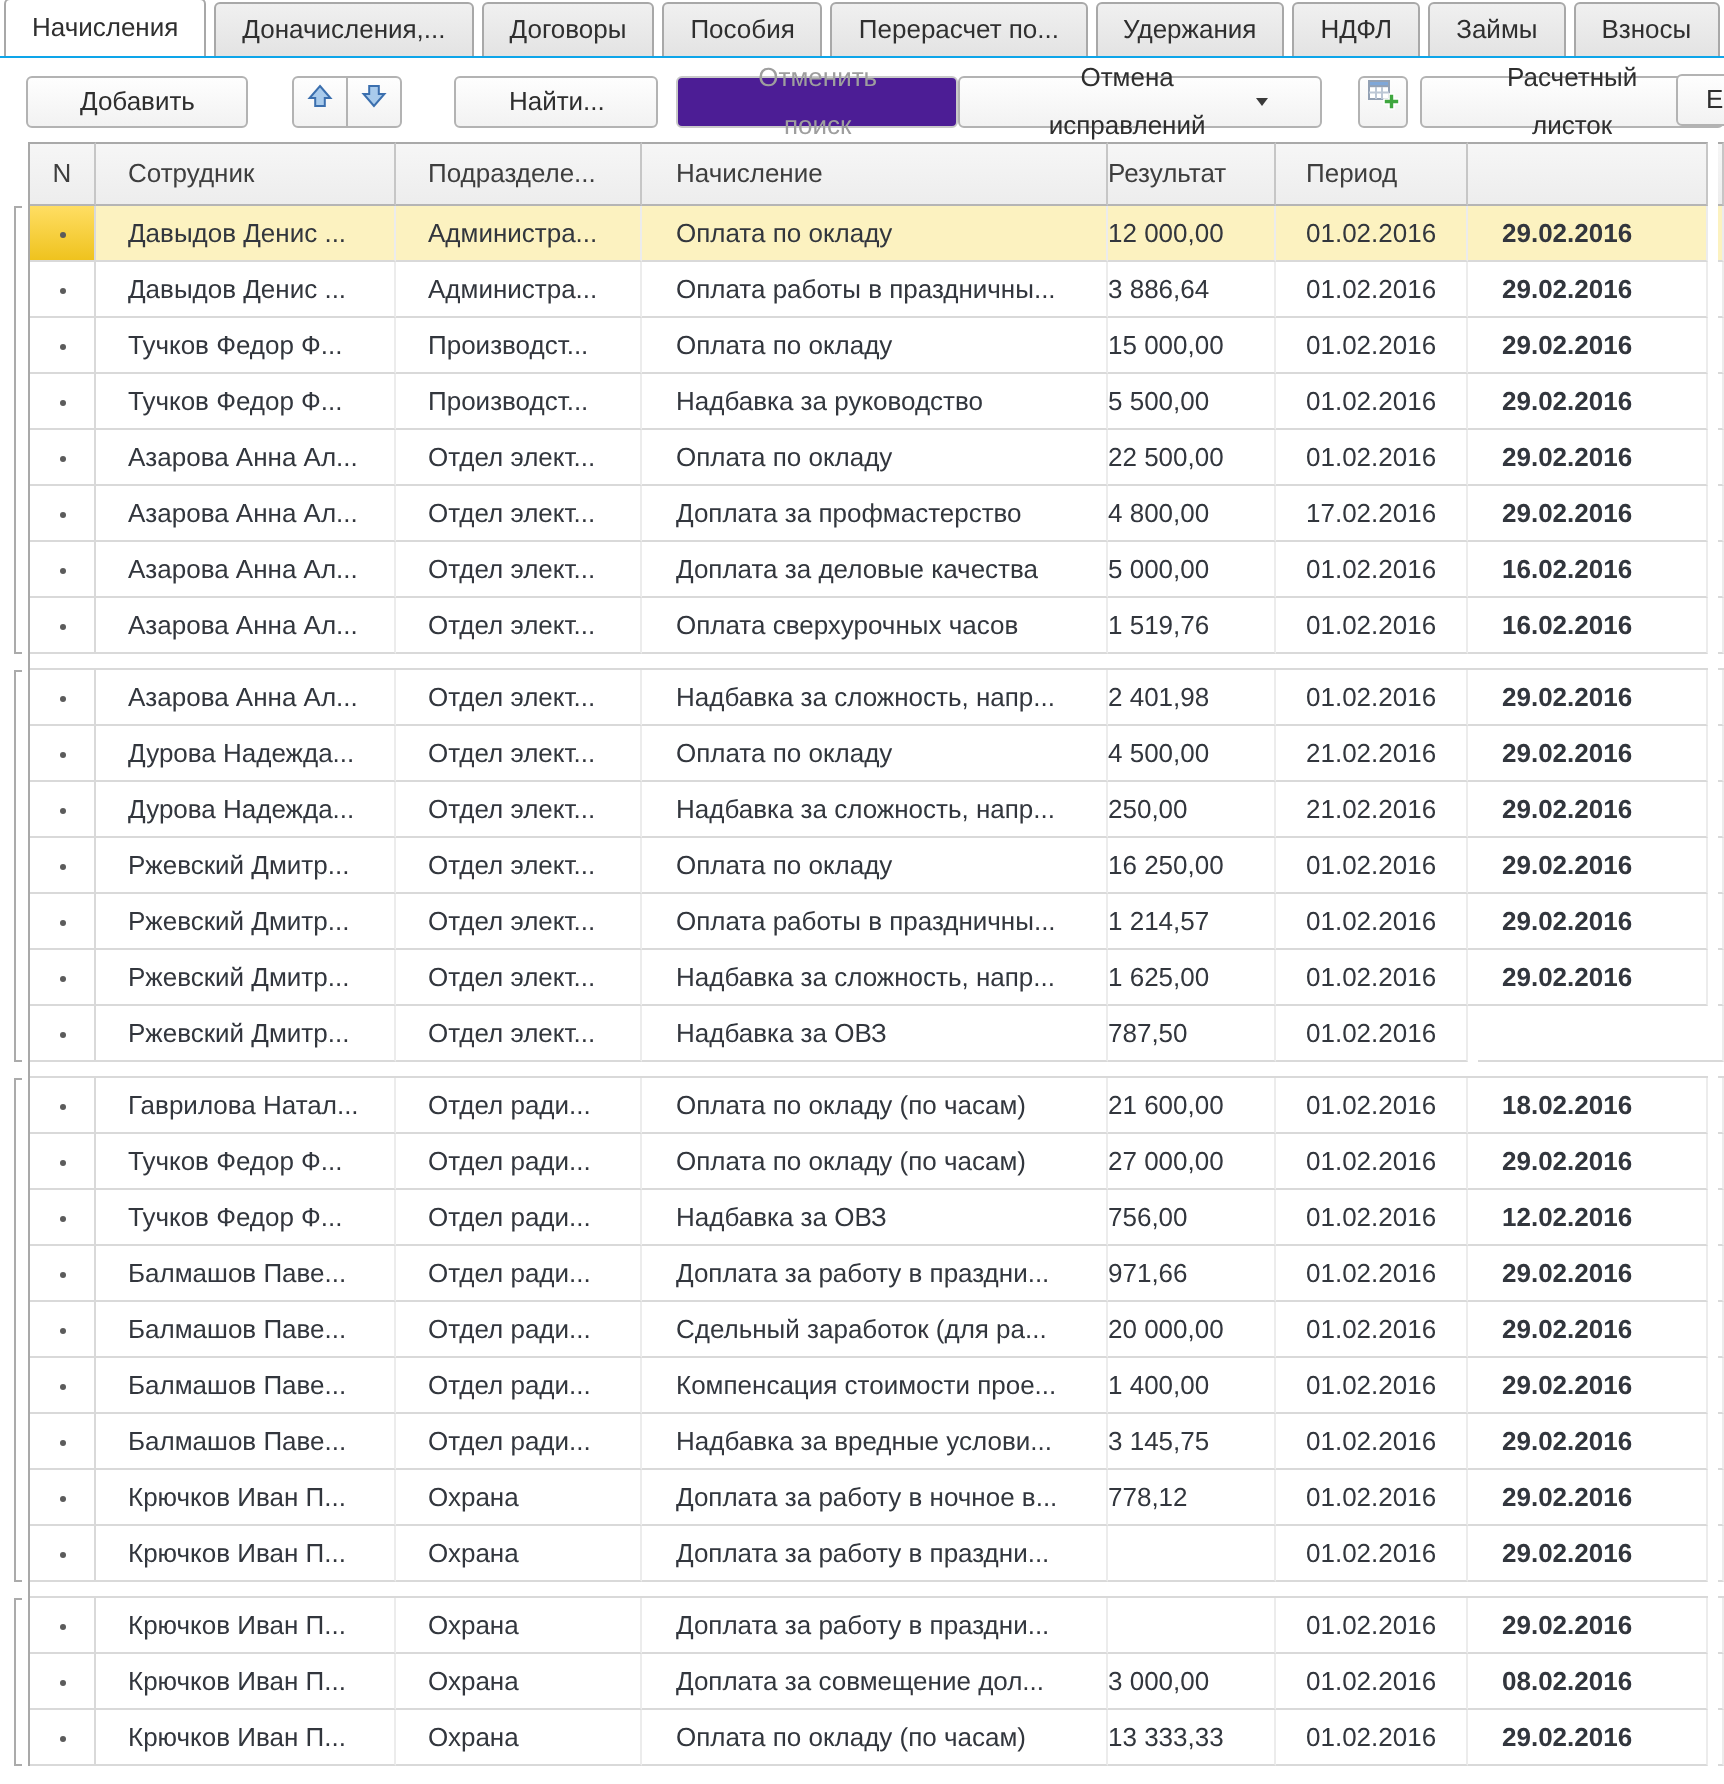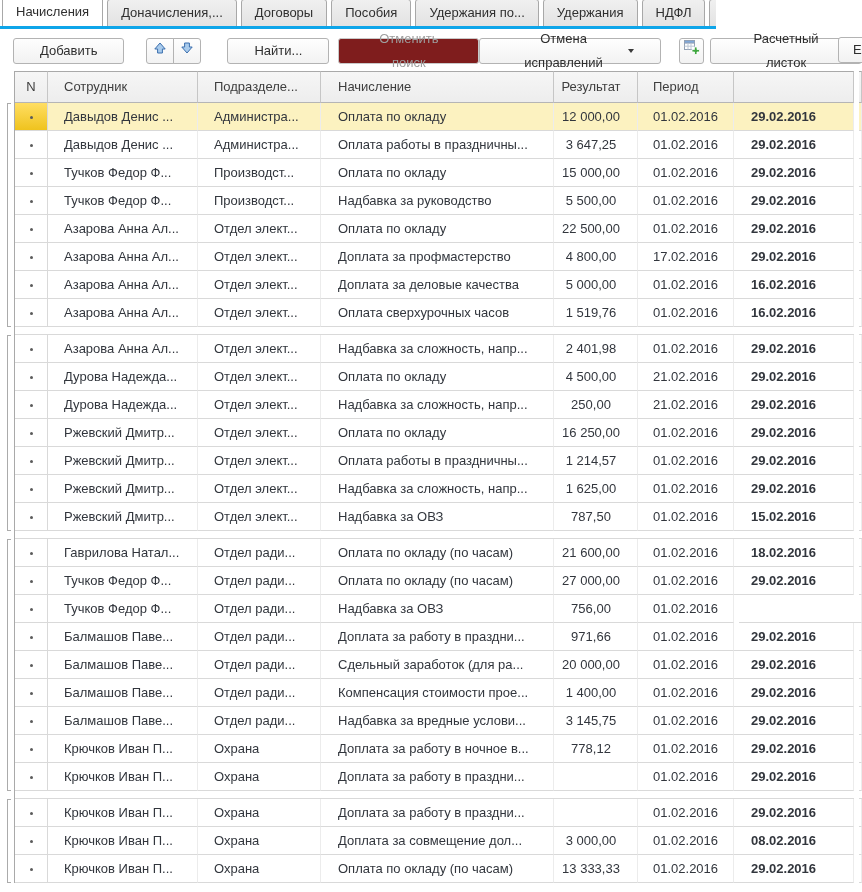--- a/index.html
+++ b/index.html
@@ -1,33 +1,33 @@
 <!DOCTYPE html>
 <html><head>
 <meta charset="utf-8">
 <style>
   html,body{margin:0;padding:0;background:#fff;}
   .app{position:relative;width:862px;height:892px;overflow:hidden;background:#fff;
        font-family:"Liberation Sans", sans-serif;font-size:13px;color:#32363D;}
 
   
-  .tabbar{position:absolute;left:0;top:0;width:716px;height:29px;
-          border-bottom:3px solid #0ea5e9;display:flex;align-items:flex-end;
+  .tabbar{position:absolute;left:0;top:0;width:862px;height:29px;
+          border-bottom:1px solid #0ea5e9;display:flex;align-items:flex-end;
           padding-left:2px;box-sizing:border-box;white-space:nowrap;overflow:hidden;}
   .tab{flex:0 0 auto;height:26px;line-height:26px;padding:0 13px;margin-right:4px;margin-bottom:-1px;
        background:linear-gradient(#F0F0F0,#E3E3E3);border:1px solid #A8A8A8;
        border-radius:3px 3px 0 0;color:#2F2F2F;cursor:default;}
   .tab.active{background:#FFFFFF;border-bottom:1px solid #FFFFFF;height:28px;line-height:28px;z-index:2;}
 
   
   .toolbar{position:absolute;left:0;top:30px;width:862px;height:41px;display:flex;align-items:center;}
   .btn{height:26px;line-height:24px;box-sizing:border-box;padding:0 26px;
        background:linear-gradient(#FEFEFE,#F2F2F2);border:1px solid #B3B3B3;border-radius:3px;
        color:#2E2E2E;font-size:13px;display:inline-flex;align-items:center;justify-content:center;}
-  .btn.disabled{color:#9E9E9E;border-color:#C9C9C9;background:#7f1d1d;}
+  .btn.disabled{color:#9E9E9E;border-color:#C9C9C9;background:#4c1d95;}
   .btn.icon-btn{width:28px;padding:0;}
   .btn-group{display:inline-flex;}
   .btn-group .btn{width:28px;padding:0;}
   .btn-group .btn:first-child{border-radius:3px 0 0 3px;}
   .btn-group .btn:last-child{border-radius:0 3px 3px 0;margin-left:-1px;}
   .caret{display:inline-block;width:0;height:0;margin-left:7px;
          border-left:3.5px solid transparent;border-right:3.5px solid transparent;border-top:4px solid #3A3A3A;}
   .more-btn{position:absolute;left:838px;top:7px;width:60px;justify-content:flex-start;padding-left:14px;}
 
   
@@ -36,21 +36,21 @@
   .hrow,.row,.gap{display:flex;}
   .hcell{box-sizing:border-box;height:32px;line-height:30px;background:linear-gradient(#F6F6F6,#EDEDED);
          color:#3E3E3E;border-top:1px solid #A9A9A9;border-bottom:1px solid #B5B5B5;
          border-right:1px solid #C6C6C6;overflow:hidden;white-space:nowrap;}
   .cell{box-sizing:border-box;height:28px;line-height:27px;border-bottom:1px solid #D9D9D9;
         border-right:1px solid #ECECEC;overflow:hidden;white-space:nowrap;background:#fff;}
   .c0{width:33px;text-align:center;}
   .c1{width:150px;padding-left:16px;}
   .c2{width:123px;padding-left:16px;}
   .c3{width:233px;padding-left:17px;}
-  .c4{width:84px;text-align:center;padding-right:9px;}
+  .c4{width:84px;text-align:left;padding-right:9px;}
   .c5{width:96px;padding-left:15px;}
   .c6{width:120px;padding-left:17px;font-weight:bold;}
   .sp{width:5px;background:#fff;}
   .ex{flex:1;}
   .cell.c0{border-right:1px solid #D9D9D9;}
   .row.sel .cell{background:#FCF2C0;}
   .row.sel .cell.sp{background:#fff;}
   .row.sel .cell.c0{background:linear-gradient(#FFDE63,#EFC31E);}
   .dot{display:inline-block;width:3px;height:3px;border-radius:50%;background:#5B5B5B;vertical-align:middle;}
   .gap{height:8px;}
@@ -63,21 +63,21 @@
 </head>
 <body>
 
 <div class="app">
 
   <div class="tabbar">
       <div class="tab active">Начисления</div>
       <div class="tab">Доначисления,...</div>
       <div class="tab">Договоры</div>
       <div class="tab">Пособия</div>
-      <div class="tab">Удержания по...</div>
+      <div class="tab">Перерасчет по...</div>
       <div class="tab">Удержания</div>
       <div class="tab">НДФЛ</div>
       <div class="tab">Займы</div>
       <div class="tab">Взносы</div>
     </div>
 
   <div class="toolbar">
     <button class="btn" style="margin-left:13px">Добавить</button>
 
     <span class="btn-group" style="margin-left:22px">
@@ -145,21 +145,21 @@
             <div class="cell c5">01.02.2016</div>
             <div class="cell c6">29.02.2016</div>
             <div class="cell sp" style="border: none;"></div>
             <div class="cell ex"></div>
           </div>
           <div class="row">
             <div class="cell c0"><span class="dot"></span></div>
             <div class="cell c1">Давыдов Денис ...</div>
             <div class="cell c2">Администра...</div>
             <div class="cell c3">Оплата работы в праздничны...</div>
-            <div class="cell c4">3 647,25</div>
+            <div class="cell c4">3 886,64</div>
             <div class="cell c5">01.02.2016</div>
             <div class="cell c6">29.02.2016</div>
             <div class="cell sp" style="border: none;"></div>
             <div class="cell ex"></div>
           </div>
           <div class="row">
             <div class="cell c0"><span class="dot"></span></div>
             <div class="cell c1">Тучков Федор Ф...</div>
             <div class="cell c2">Производст...</div>
             <div class="cell c3">Оплата по окладу</div>
@@ -295,21 +295,20 @@
             <div class="cell sp" style="border: none;"></div>
             <div class="cell ex"></div>
           </div>
           <div class="row">
             <div class="cell c0"><span class="dot"></span></div>
             <div class="cell c1">Ржевский Дмитр...</div>
             <div class="cell c2">Отдел элект...</div>
             <div class="cell c3">Надбавка за ОВЗ</div>
             <div class="cell c4">787,50</div>
             <div class="cell c5">01.02.2016</div>
-            <div class="cell c6">15.02.2016</div>
             <div class="cell sp" style="border: none;"></div>
             <div class="cell ex"></div>
           </div>
           <div class="gap">
             <div class="g1"></div>
             <div class="g2"></div>
             <div class="g3"></div>
           </div>
           <div class="row">
             <div class="cell c0"><span class="dot"></span></div>
@@ -333,20 +332,21 @@
             <div class="cell sp" style="border: none;"></div>
             <div class="cell ex"></div>
           </div>
           <div class="row">
             <div class="cell c0"><span class="dot"></span></div>
             <div class="cell c1">Тучков Федор Ф...</div>
             <div class="cell c2">Отдел ради...</div>
             <div class="cell c3">Надбавка за ОВЗ</div>
             <div class="cell c4">756,00</div>
             <div class="cell c5">01.02.2016</div>
+            <div class="cell c6">12.02.2016</div>
             <div class="cell sp" style="border: none;"></div>
             <div class="cell ex"></div>
           </div>
           <div class="row">
             <div class="cell c0"><span class="dot"></span></div>
             <div class="cell c1">Балмашов Паве...</div>
             <div class="cell c2">Отдел ради...</div>
             <div class="cell c3">Доплата за работу в праздни...</div>
             <div class="cell c4">971,66</div>
             <div class="cell c5">01.02.2016</div>

